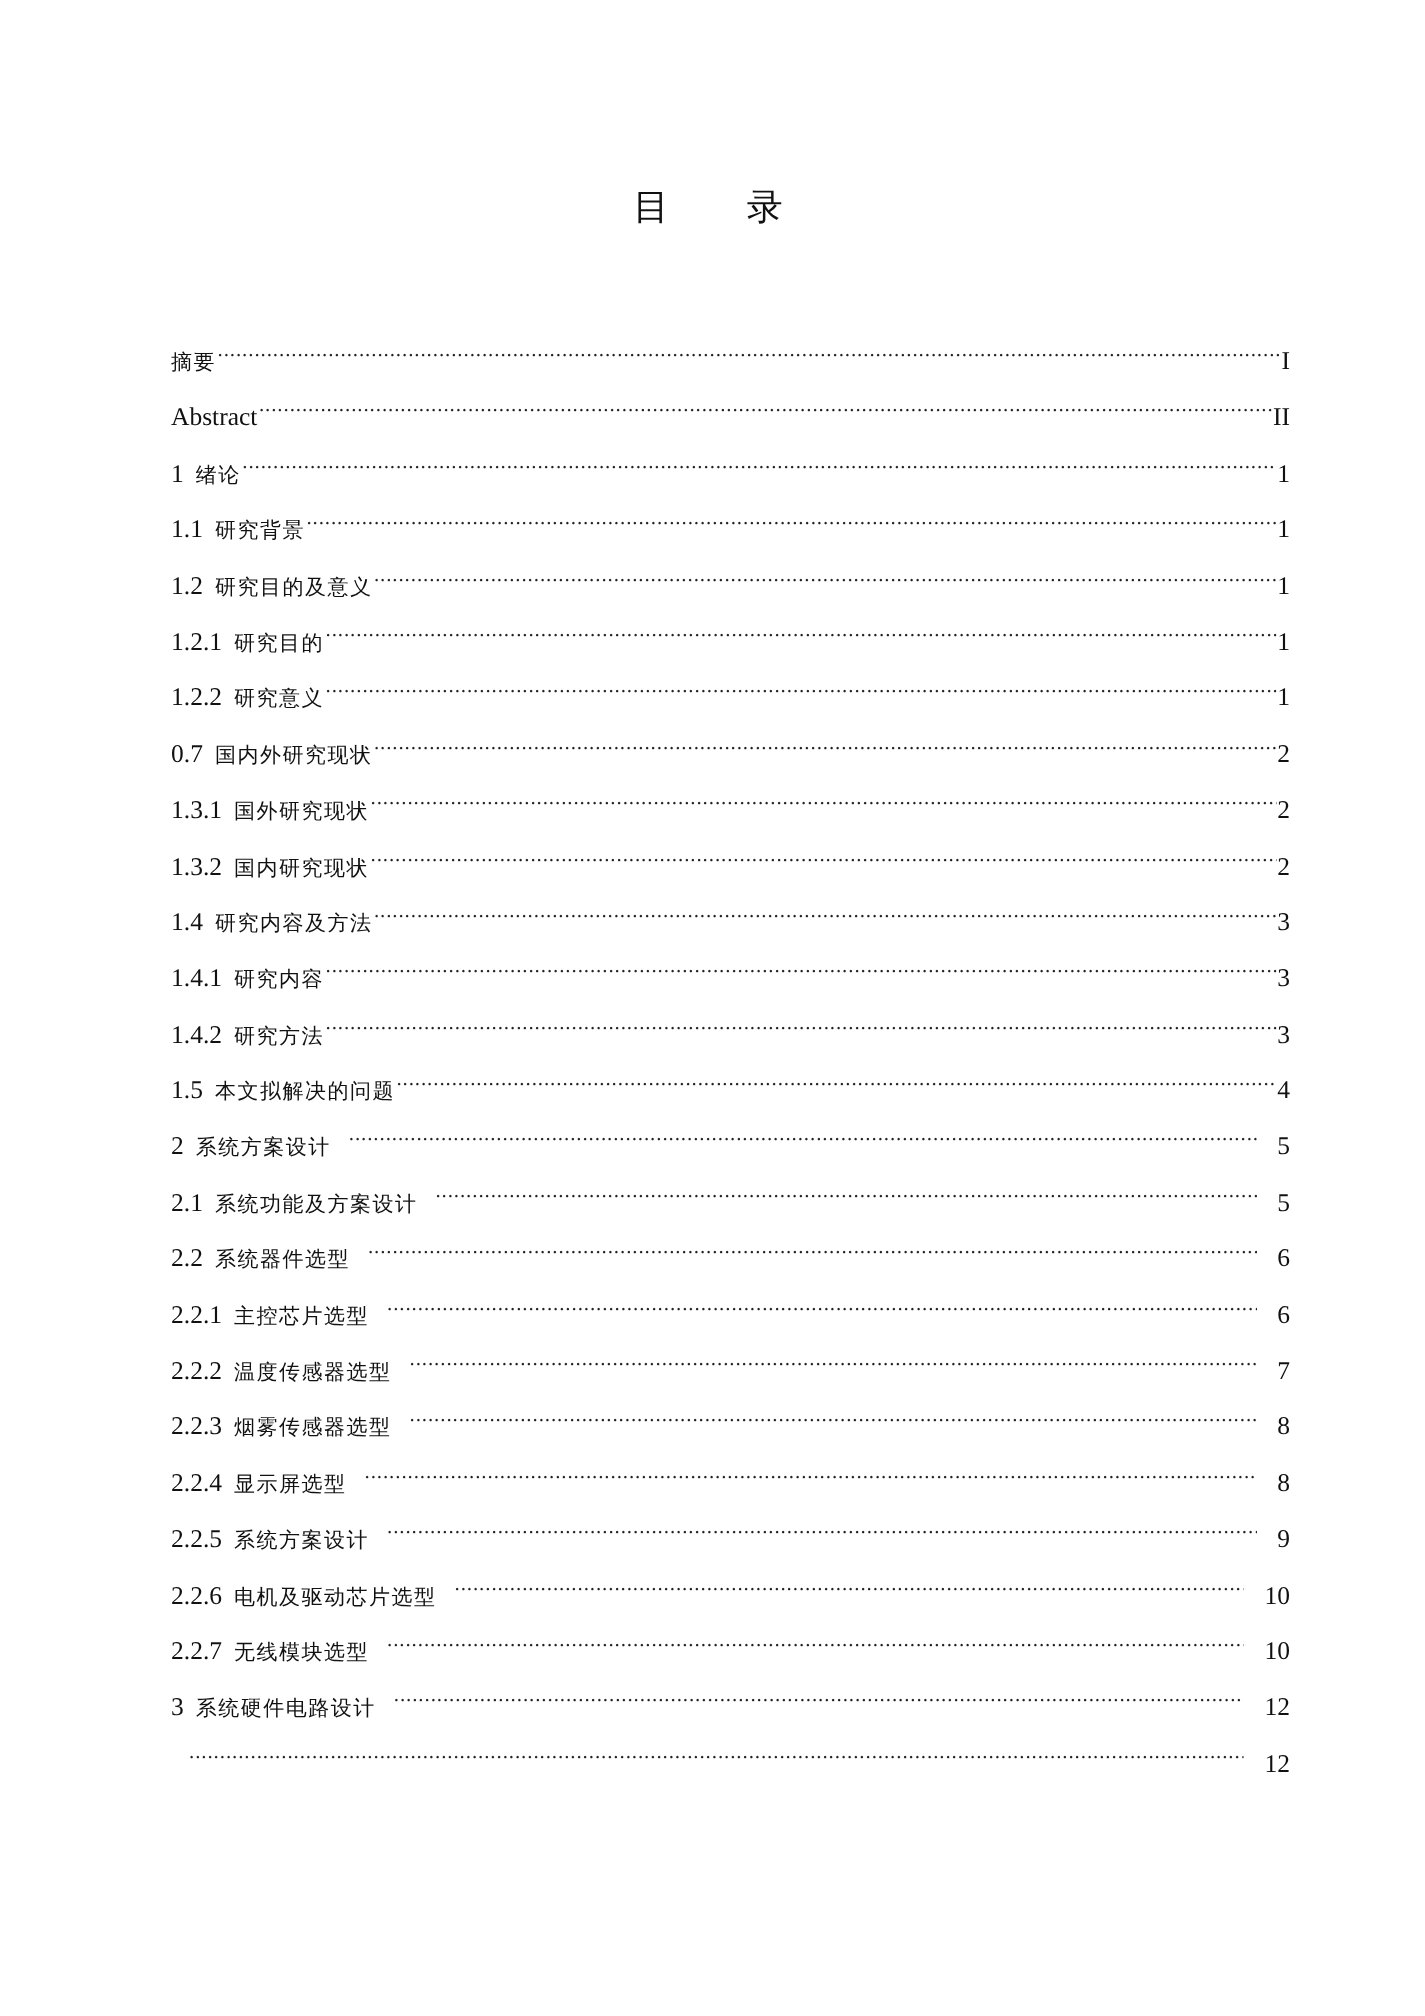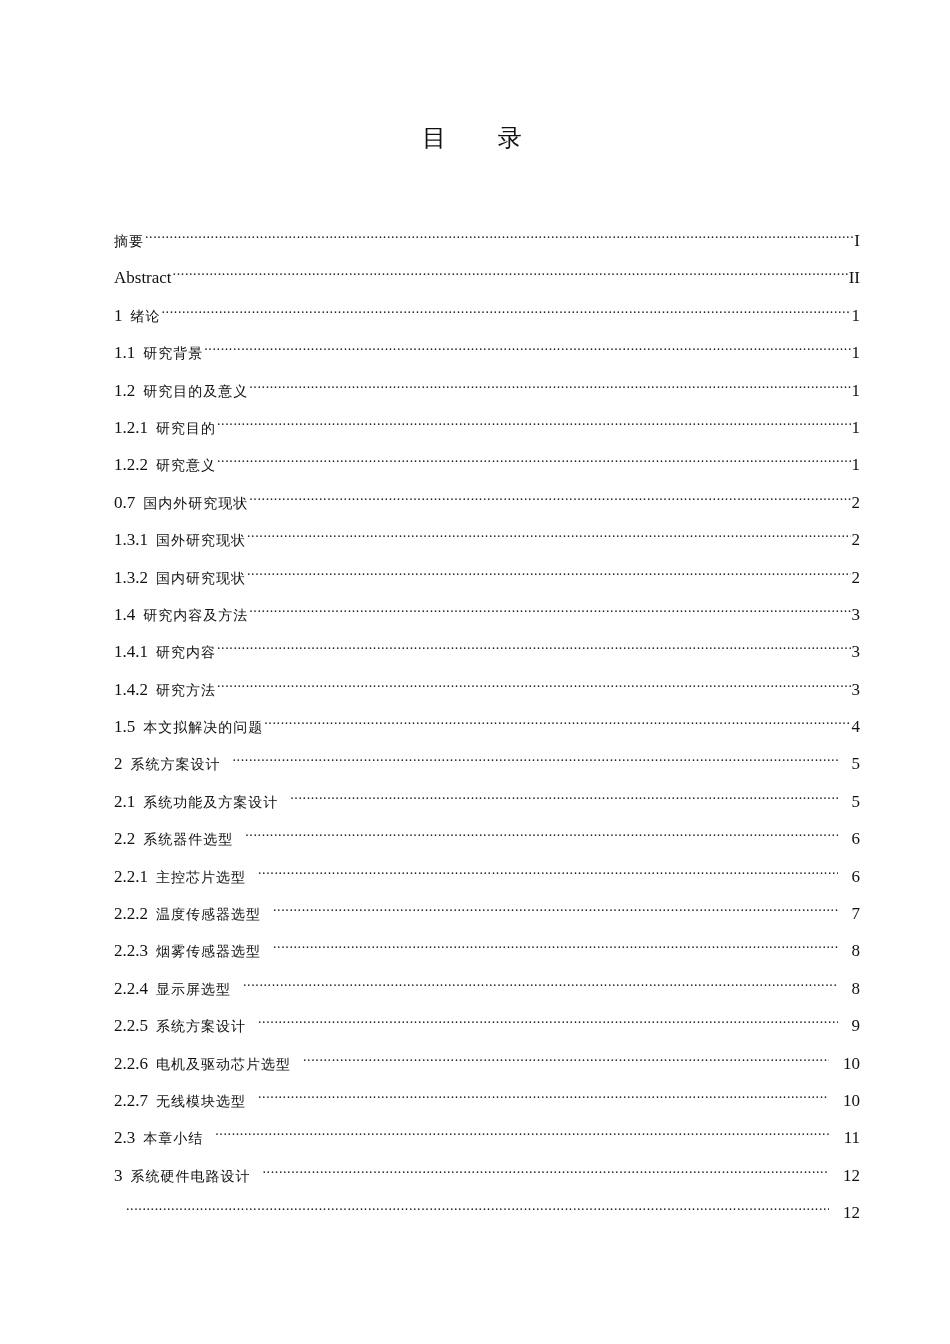--- a/index.html
+++ b/index.html
@@ -201,25 +201,20 @@
     <span class="toc-label"><span class="num">2.2.6</span><span class="cjk">电机及驱动芯片选型</span></span>
     <span class="toc-dots"></span>
     <span class="toc-page">10</span>
   </div>
   <div class="toc-row gap">
     <span class="toc-label"><span class="num">2.2.7</span><span class="cjk">无线模块选型</span></span>
     <span class="toc-dots"></span>
     <span class="toc-page">10</span>
   </div>
   <div class="toc-row gap">
-    <span class="toc-label"><span class="num">2.3</span><span class="cjk">本章小结</span></span>
-    <span class="toc-dots"></span>
-    <span class="toc-page">11</span>
-  </div>
-  <div class="toc-row gap">
     <span class="toc-label"><span class="num">3</span><span class="cjk">系统硬件电路设计</span></span>
     <span class="toc-dots"></span>
     <span class="toc-page">12</span>
   </div>
   <div class="toc-row gap">
     <span class="toc-dots"></span>
     <span class="toc-page">12</span>
   </div>
 </div>
 

